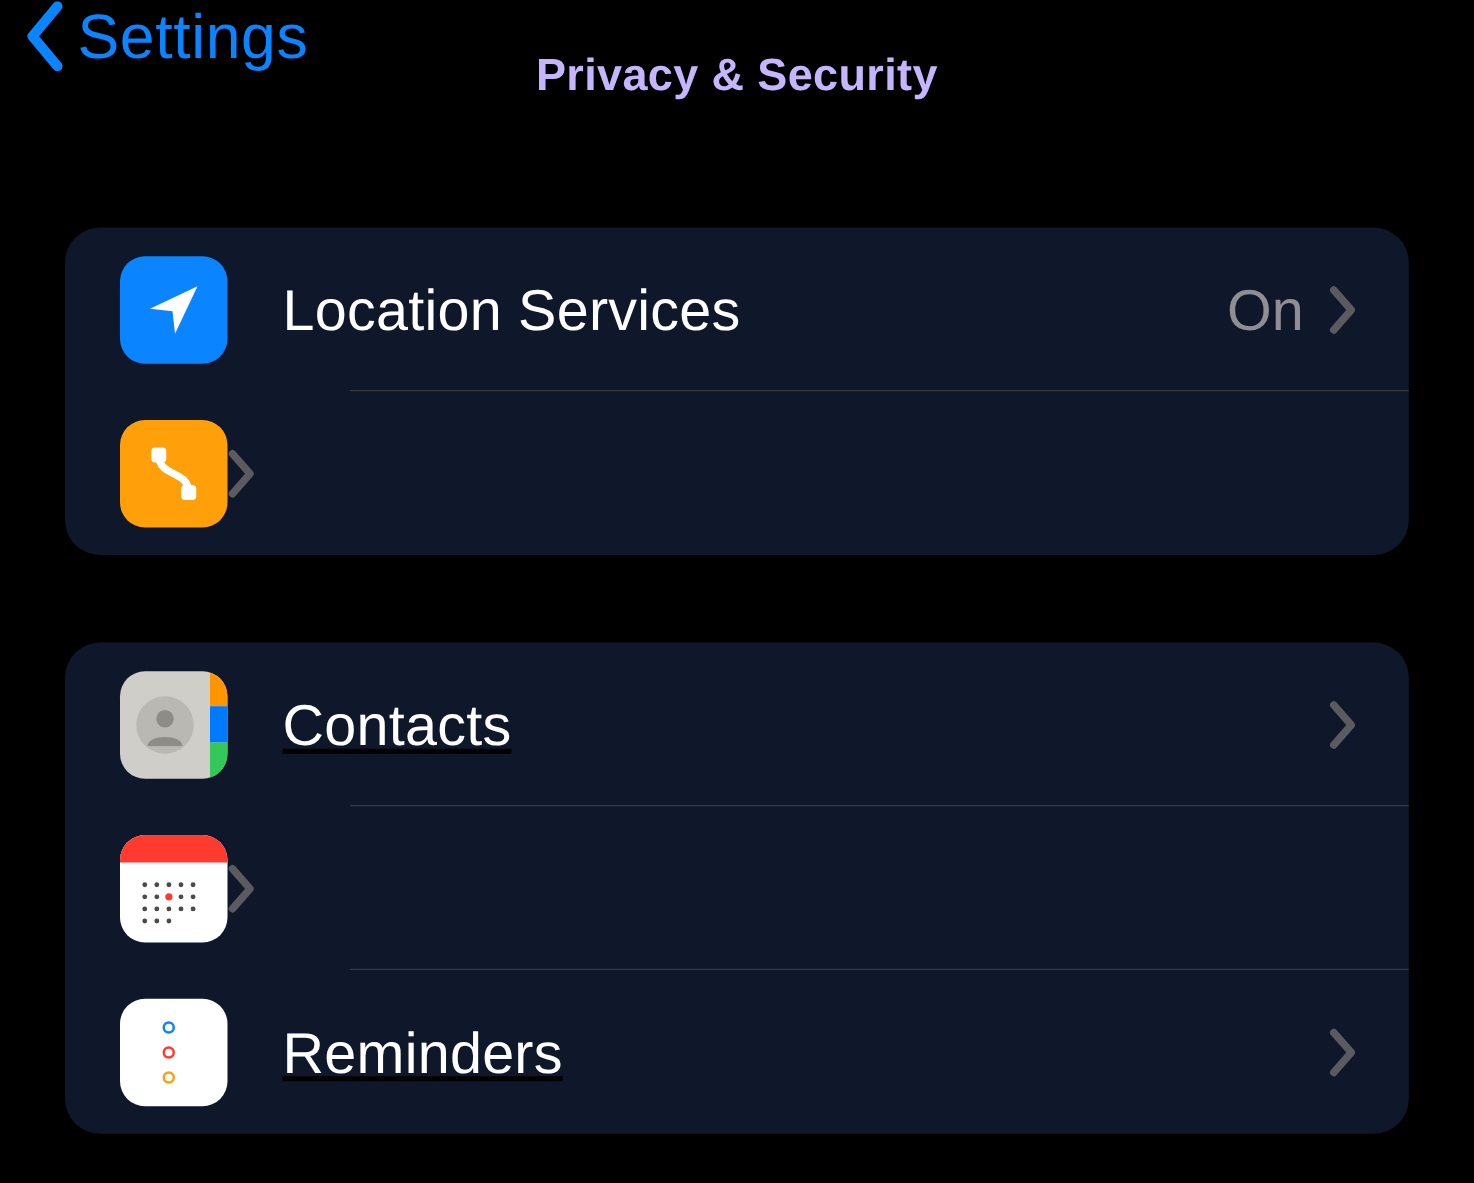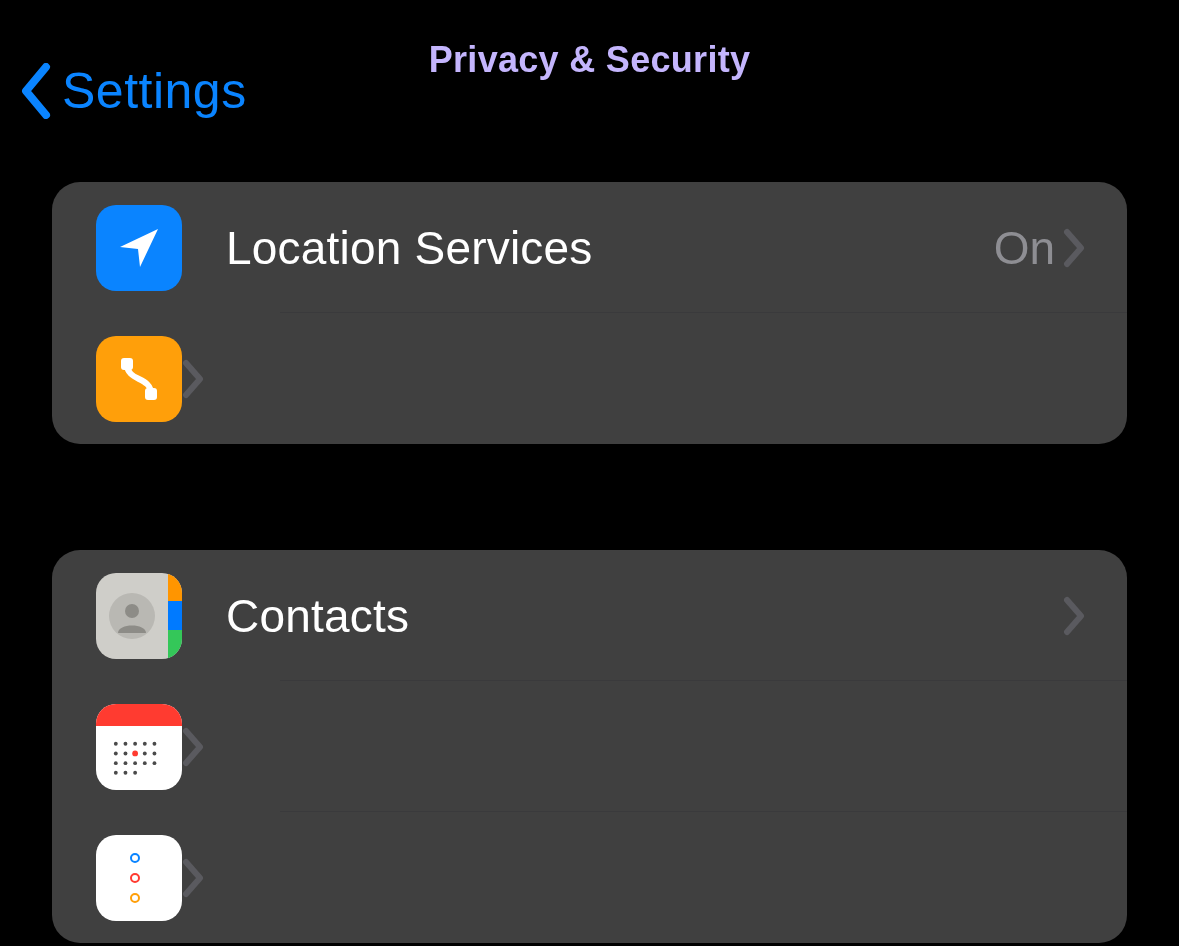--- a/index.html
+++ b/index.html
@@ -9,21 +9,21 @@
       background: #000;
       font-family: -apple-system, "SF Pro Text", "Helvetica Neue", Arial, sans-serif;
       overflow: hidden;
     }
 
     
     .header {
       position: relative;
       height: 120px;
       display: flex;
-      align-items: flex-end;
+      align-items: flex-start;
     }
     .back-btn {
       display: flex;
       align-items: center;
       margin-left: 20px;
       color: #0a84ff;
       font-size: 50px;
       font-weight: 400;
       letter-spacing: 0.5px;
       gap: 10px;
@@ -36,26 +36,26 @@
       transform: translate(-50%, -50%);
       color: #c4b5fd;
       font-size: 36px;
       font-weight: 600;
       letter-spacing: 0.3px;
       white-space: nowrap;
     }
 
     
     .group {
-      background: #404040;
+      background: #0f172a;
       margin: 0 52px;
       border-radius: 28px;
     }
     .group-1 { margin-top: 62px; }
-    .group-2 { margin-top: 106px; }
+    .group-2 { margin-top: 70px; text-decoration: underline; }
 
     
     .row {
       display: flex;
       align-items: center;
       height: 131px;
       position: relative;
     }
     .row:not(:last-child)::after {
       content: "";
@@ -81,21 +81,21 @@
       color: #fff;
       font-size: 46px;
       font-weight: 400;
       letter-spacing: 0.2px;
       flex: 1;
     }
     .row-value {
       color: #8e8e93;
       font-size: 46px;
       font-weight: 400;
-      margin-right: 8px;
+      margin-right: 20px;
     }
     .row-chevron {
       margin-right: 42px;
       color: #5a5a5f;
     }
     .row-chevron svg { display: block; }
 
     
     .ic-location { background: #0a84ff; }
     .ic-tracking { background: #ff9f0a; }
@@ -271,20 +271,21 @@
         </div>
       <div class="rem-line">
           <span class="rem-dot"></span>
           <span class="rem-bar"></span>
         </div>
       <div class="rem-line">
           <span class="rem-dot"></span>
           <span class="rem-bar"></span>
         </div>
     </div>
+    <div class="row-label">Reminders</div>
     <span class="row-chevron">
       <svg width="22" height="40" viewBox="0 0 22 40">
           <polyline points="4,4 18,20 4,36" fill="none" stroke="#5a5a5f" stroke-width="6" stroke-linecap="round" stroke-linejoin="round"></polyline>
         </svg>
     </span>
   </div>
 
 </div>
 
 </body></html>

